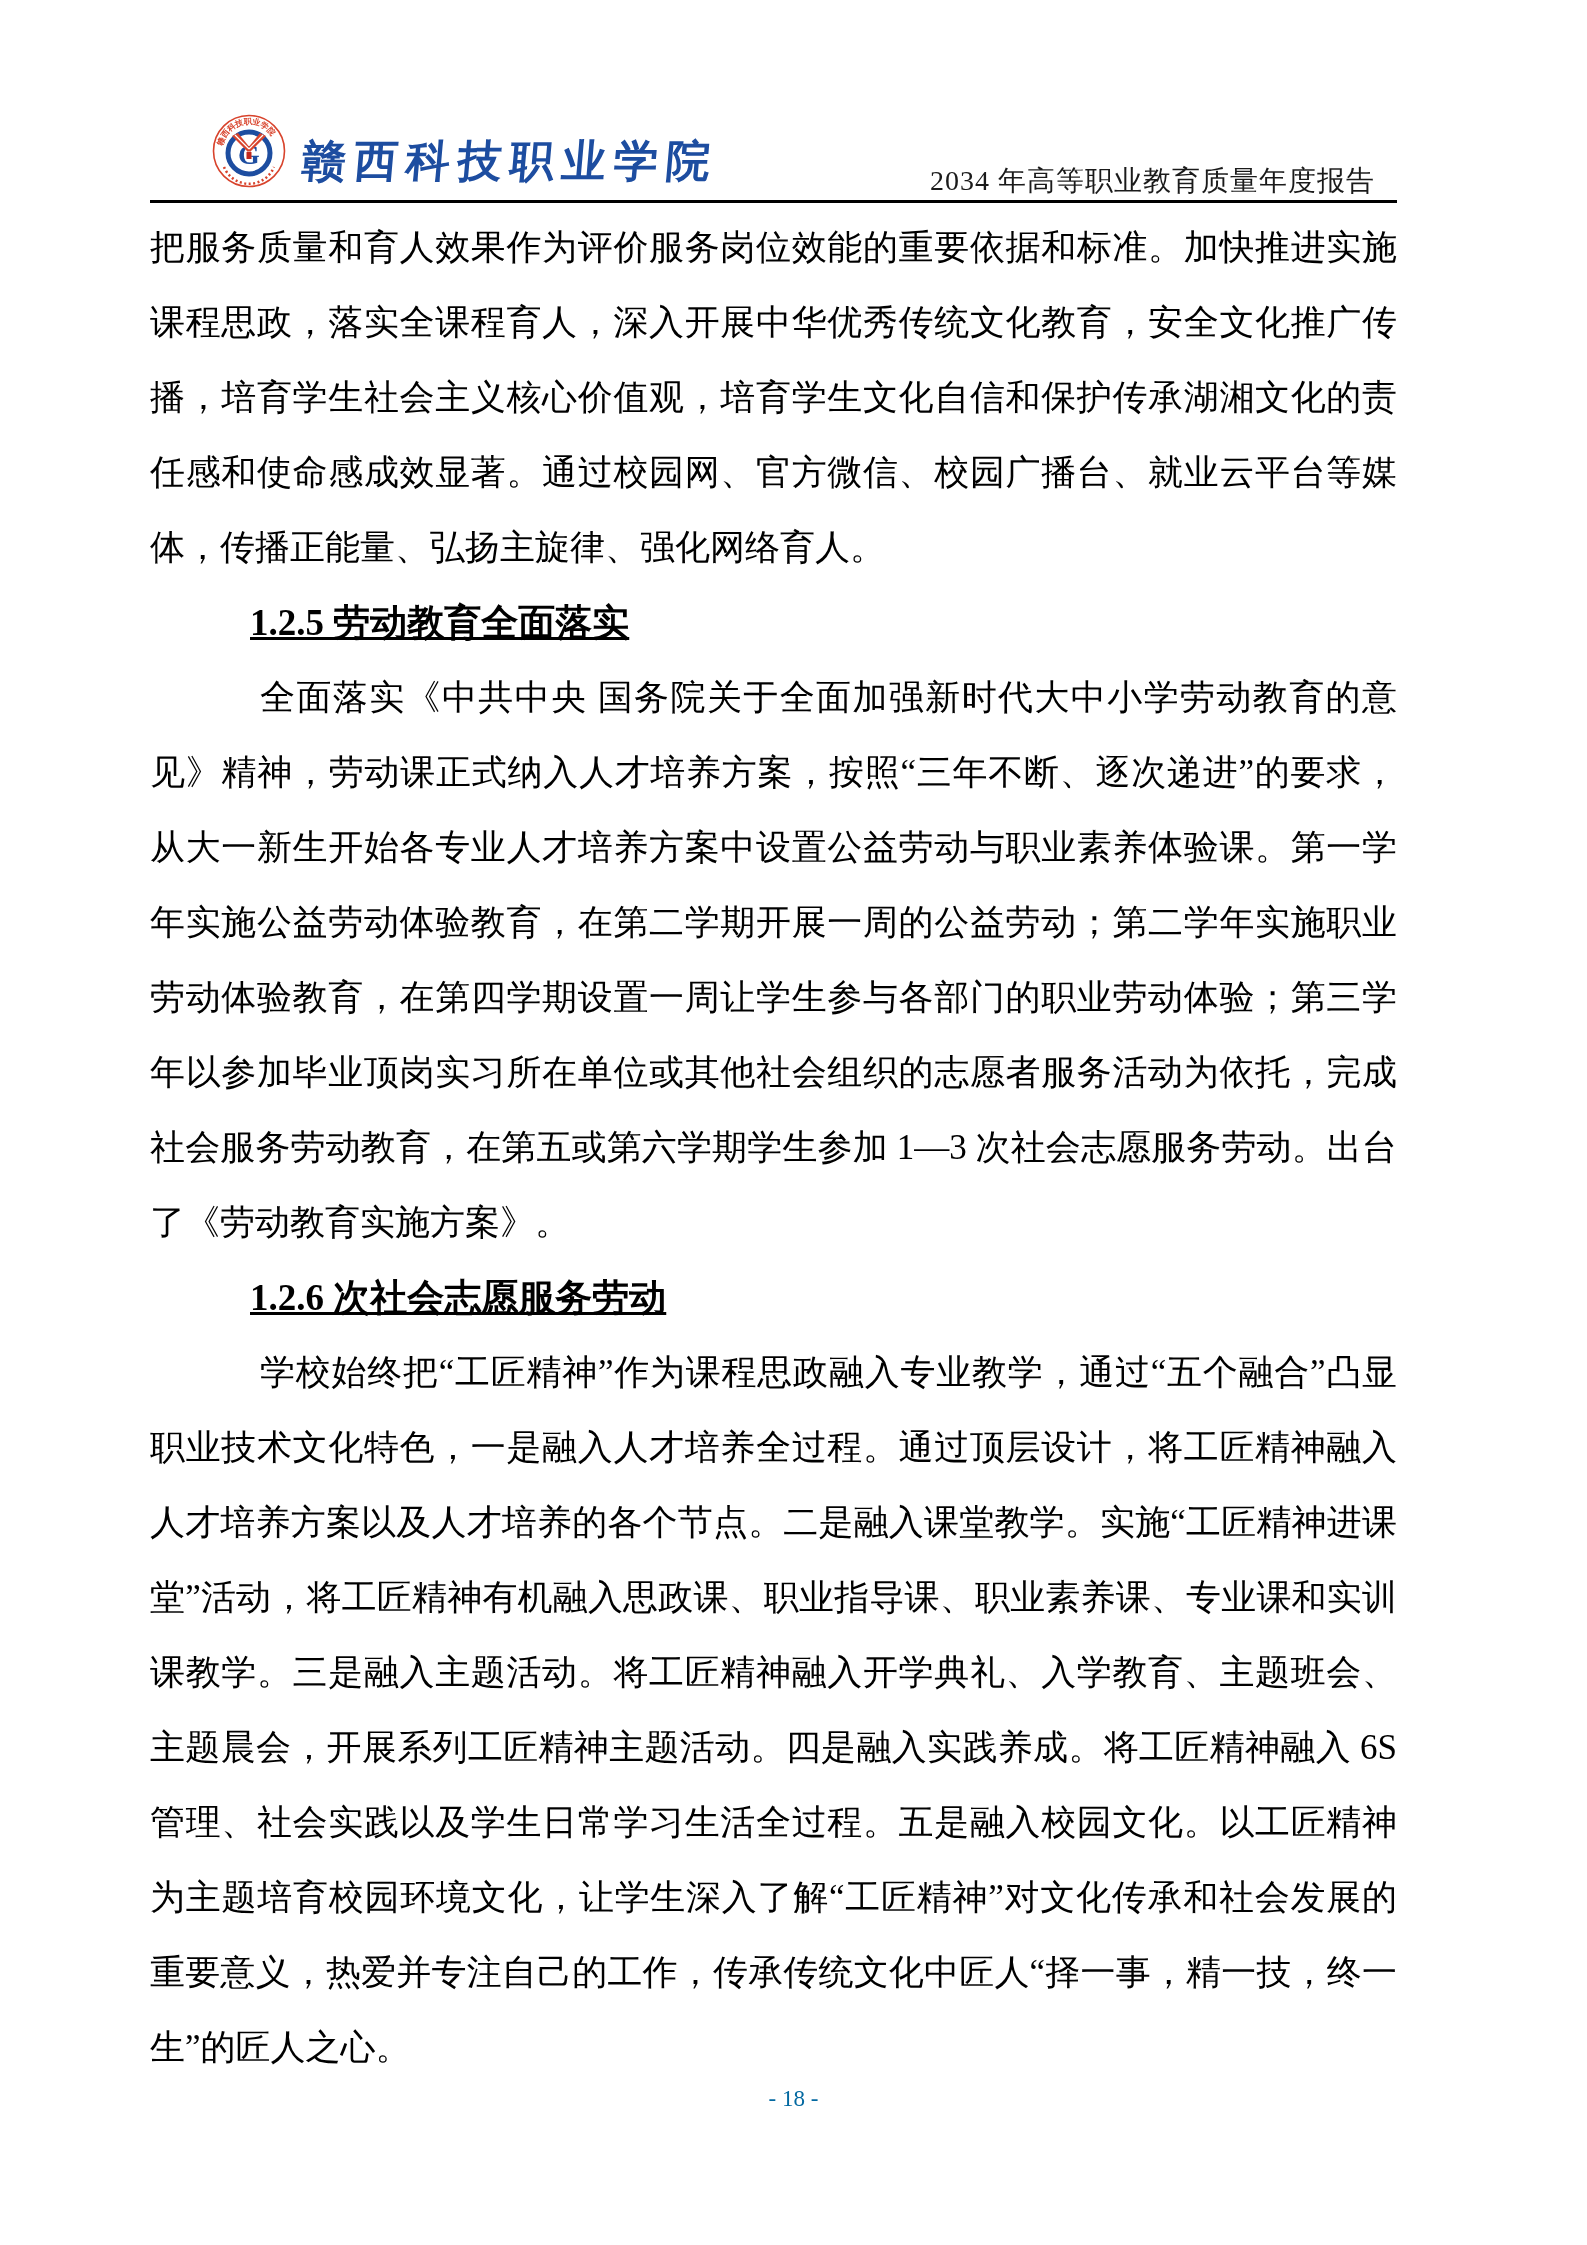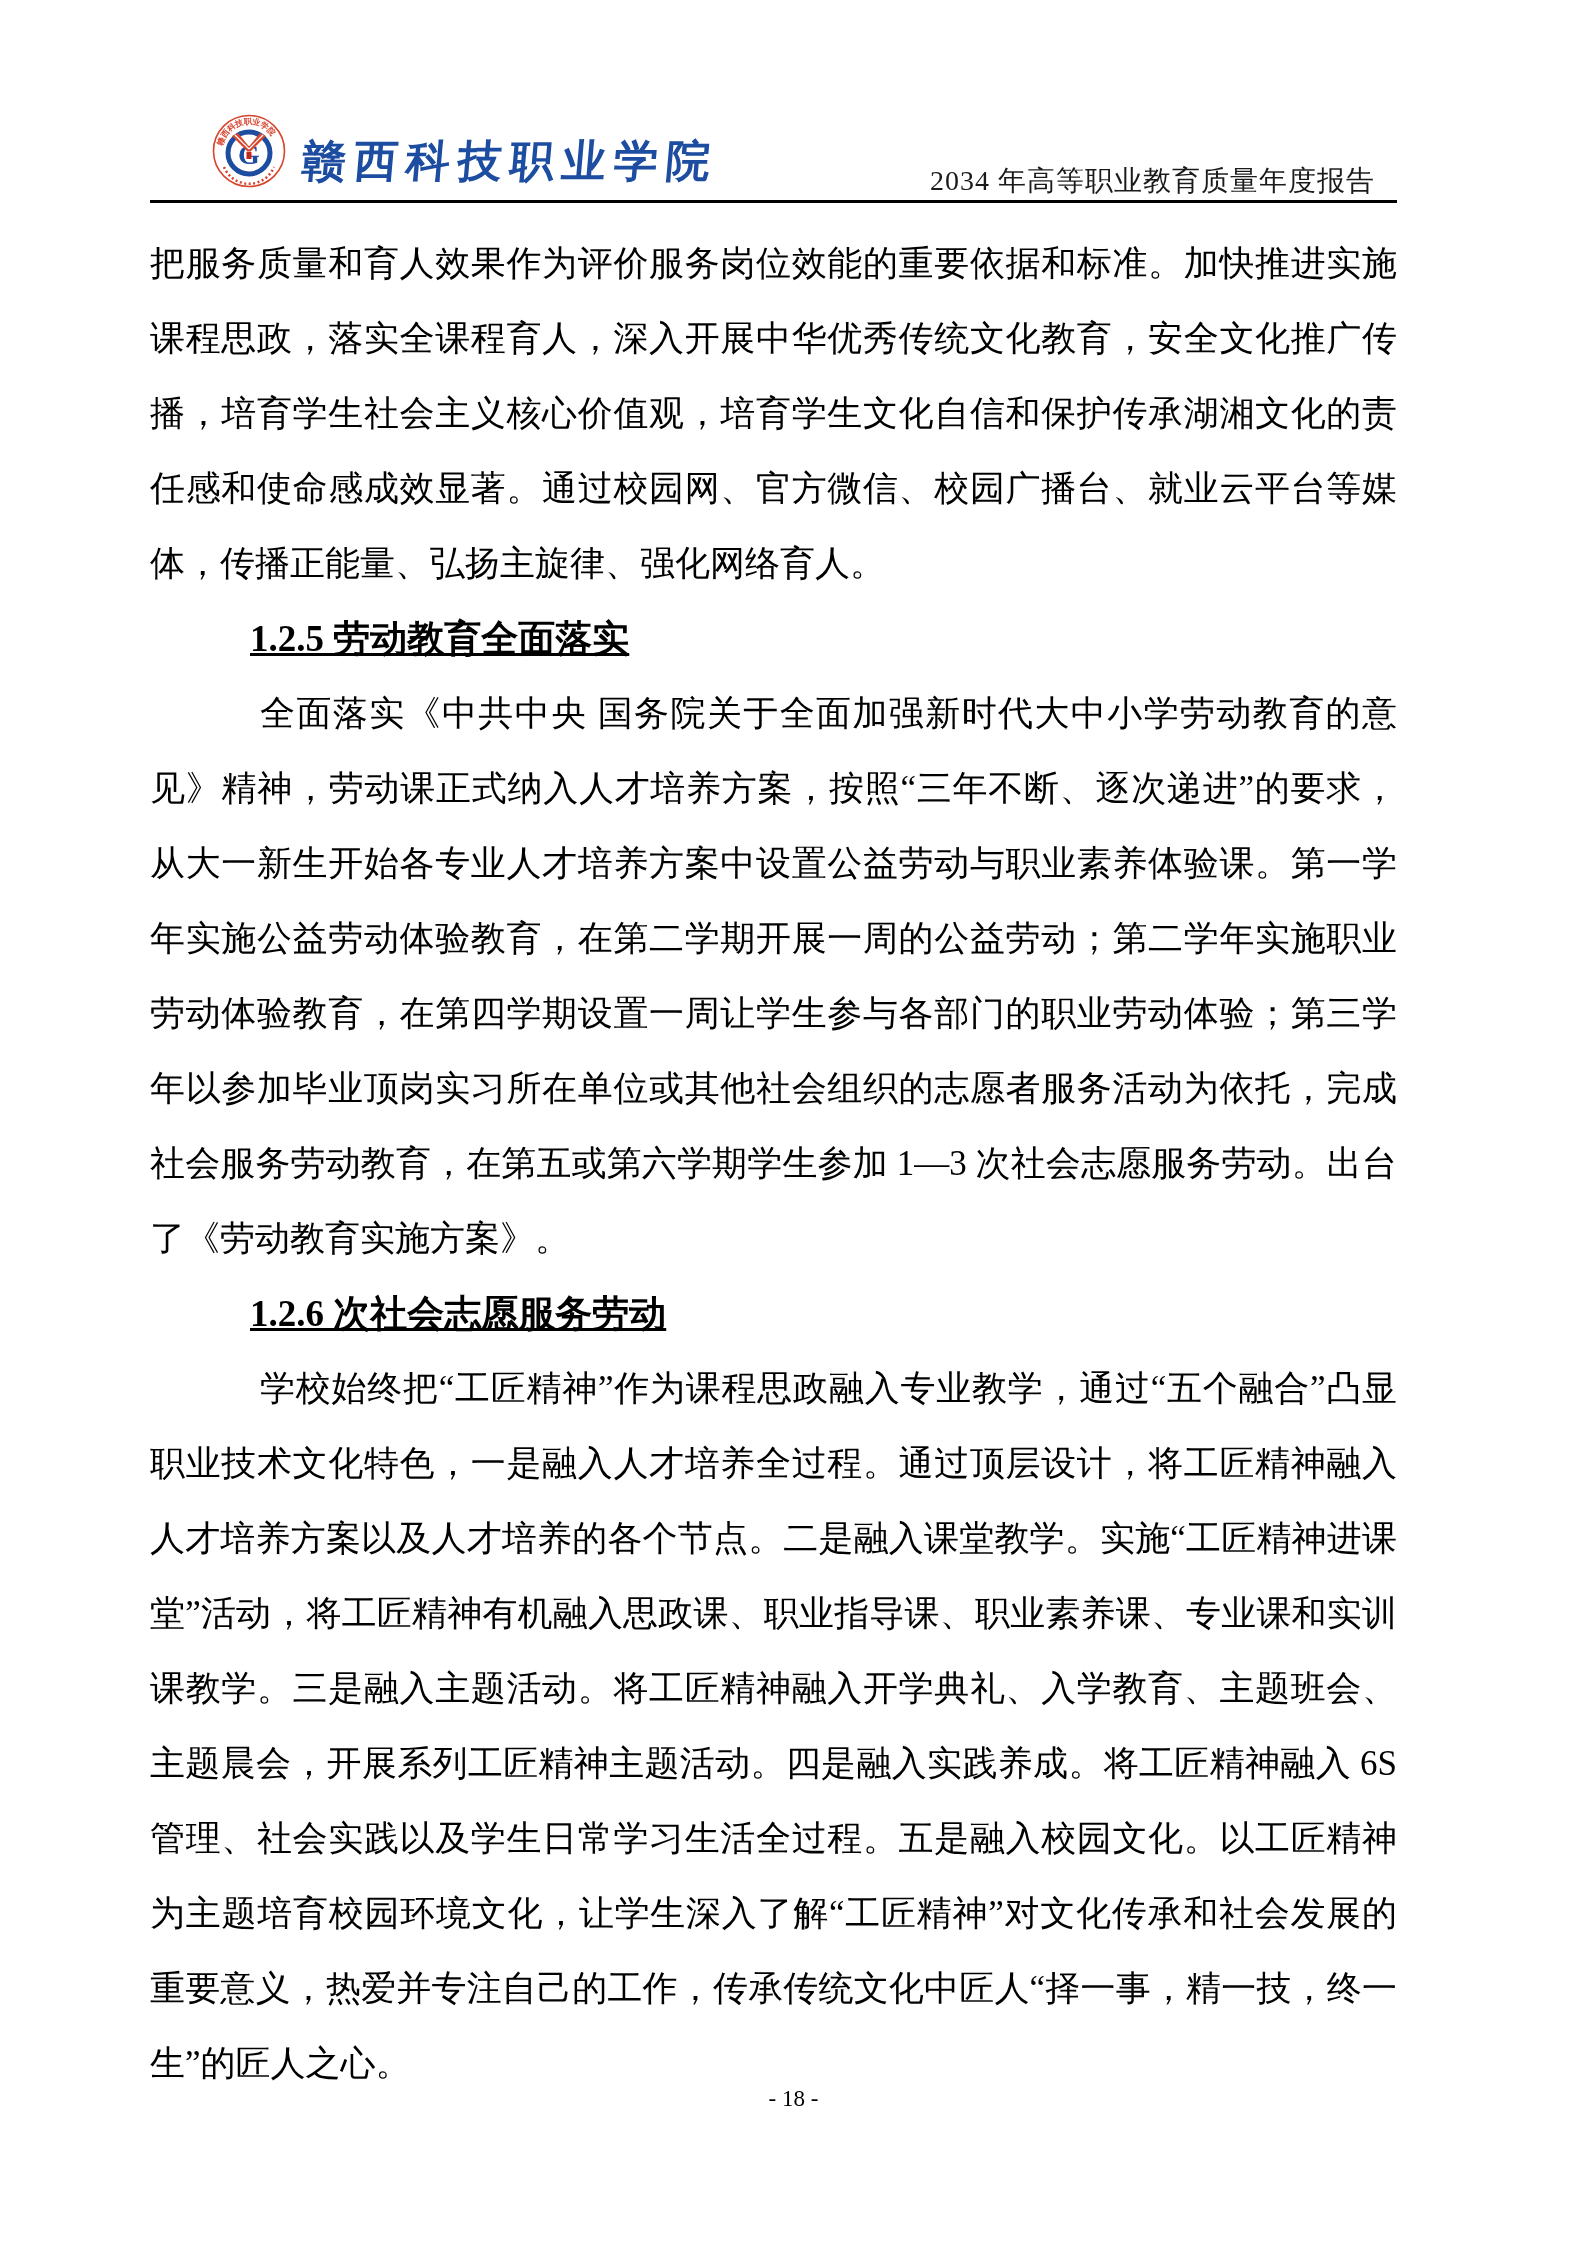--- a/index.html
+++ b/index.html
@@ -9,29 +9,29 @@
   
   .logo-wrap { position:absolute; left:212px; top:114px; width:74px; height:74px; }
   .school-name { position:absolute; left:302px; top:132px; font-size:44px; font-weight:bold;
                  color:#1d4da0; letter-spacing:8px; transform:skewX(-5deg);
                  font-family:"Liberation Serif","DejaVu Serif",serif; white-space:nowrap; }
   .report-title { position:absolute; top:162px; right:212px; font-size:28px; color:#1a1a1a;
                   letter-spacing:1px; white-space:nowrap; }
   .header-divider { position:absolute; left:150px; top:200px; width:1247px; height:3px; background:#000; }
 
   
-  .doc { position:absolute; left:150px; top:226px; width:1247px;
+  .doc { position:absolute; left:150px; top:210px; width:1247px;
          font-size:35px; line-height:75px; text-align:justify; text-justify:inter-character; }
   .para { margin:0; }
   .para.indent { text-indent:110px; }
   .heading { margin:0; font-weight:bold; font-size:37px; text-indent:100px; white-space:nowrap;text-decoration:underline; }
 
   
   .footer { position:absolute; top:2086px; left:0; width:100%; text-align:center;
-            font-size:23px; color:#000000; }
+            font-size:23px; color:#0369a1; }
 </style>
 </head>
 <body>
 
 <div class="page">
 
   <div class="logo-wrap">
     <svg width="74" height="74" viewBox="0 0 74 74">
       <circle cx="37" cy="37" r="35.5" fill="#ffffff" stroke="#d8432c" stroke-width="1.6"></circle>
       <defs>

